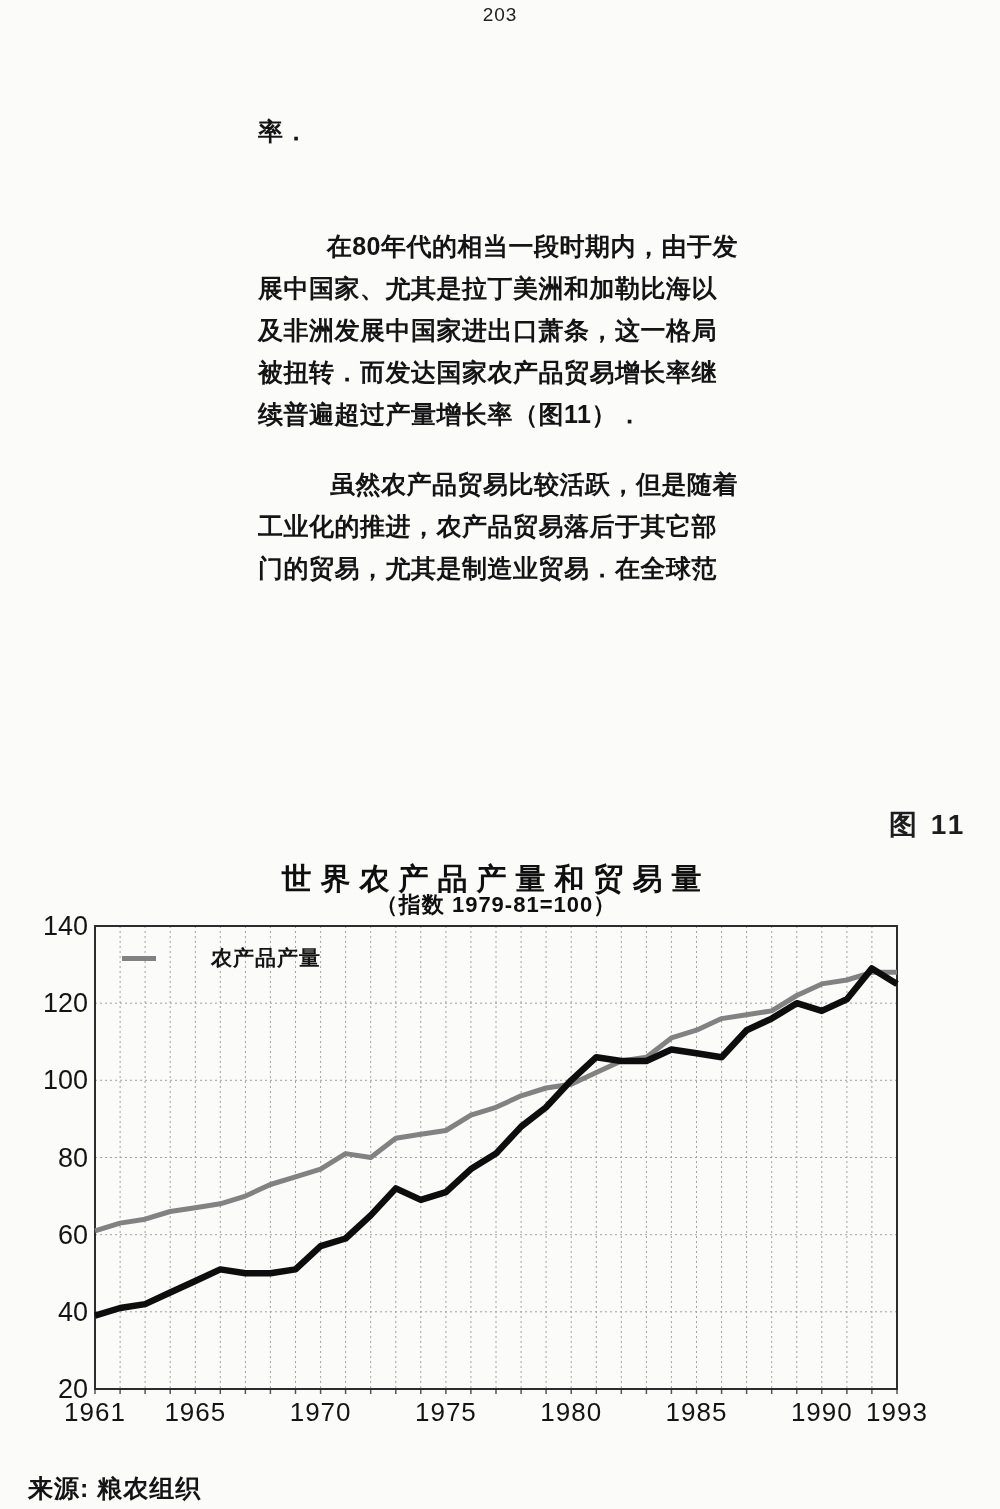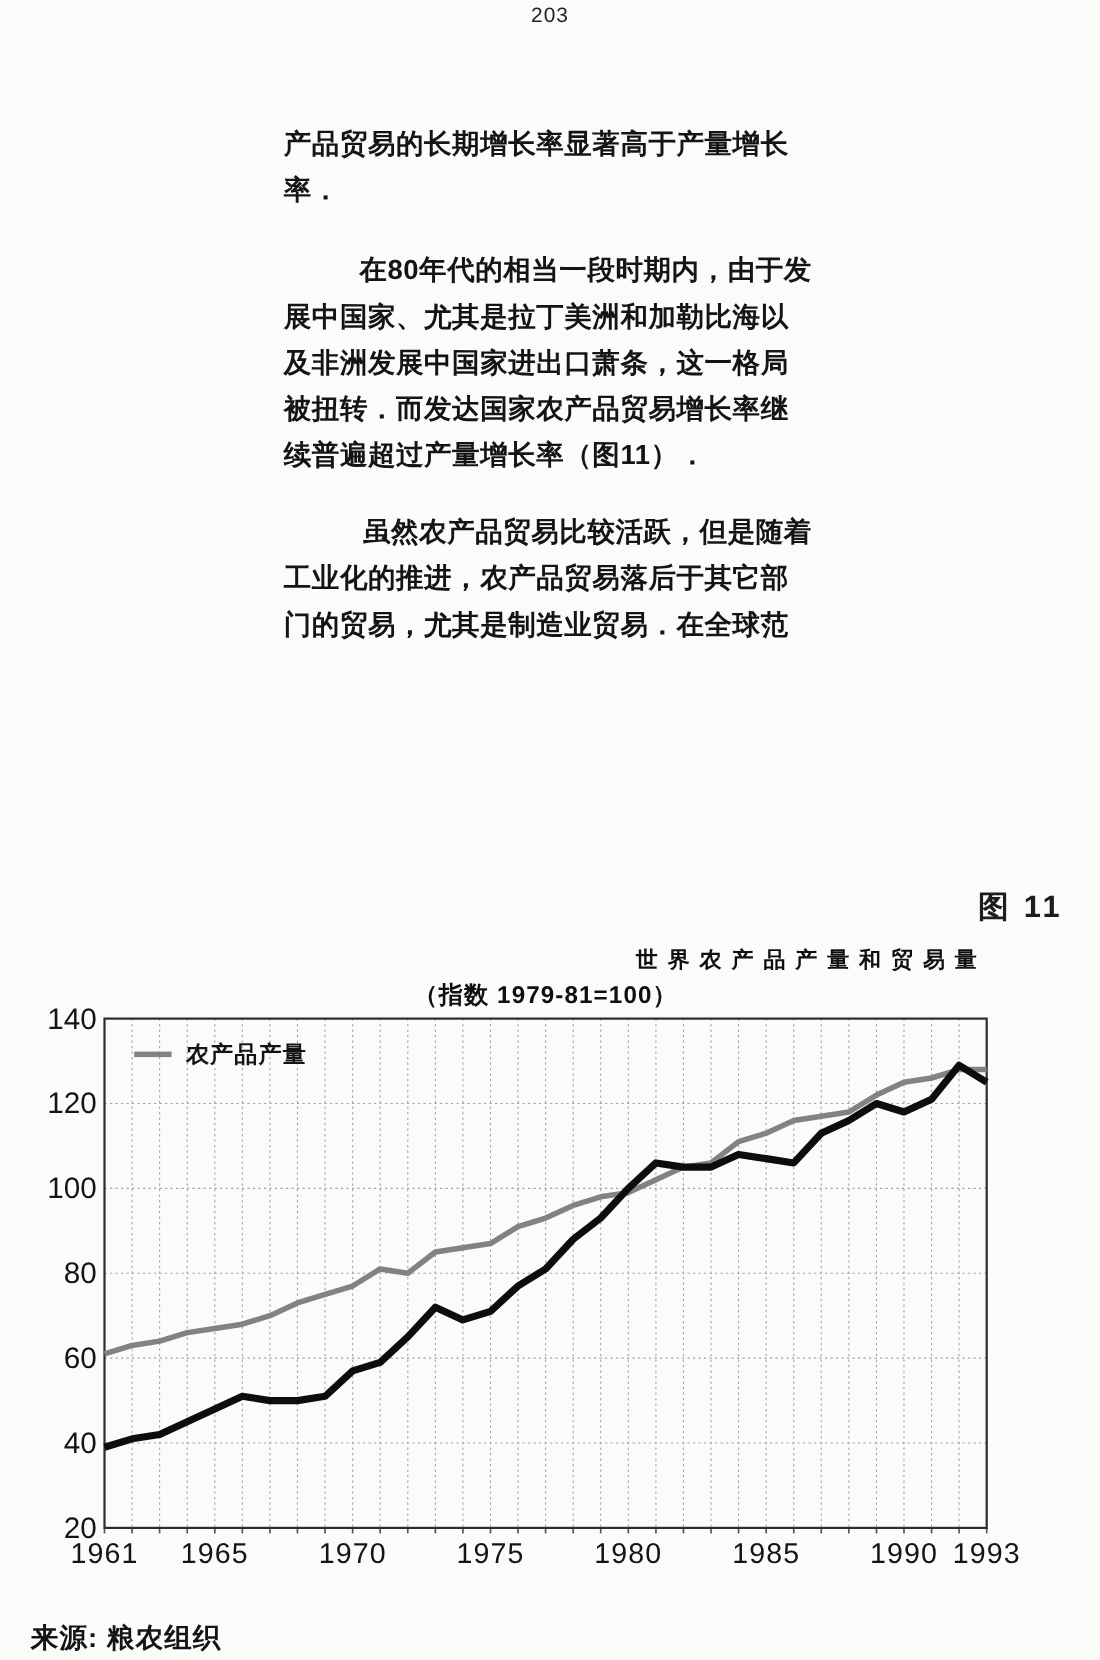--- a/index.html
+++ b/index.html
@@ -22,34 +22,34 @@
     font-size:25px; font-weight:bold; letter-spacing:0.5px; color:#141414;
   }
   .line.indent { padding-left:52px;text-align:right; }
   .figure-label {
     position:absolute; left:889px; top:806px;
     font-size:28px; font-weight:bold; color:#1d1d1d; letter-spacing:3px;
   }
   
   .chart-title {
     position:absolute; left:95px; top:859px; width:802px;
-    text-align:right; font-size:20px; font-weight:bold;
+    text-align:center; font-size:30px; font-weight:bold;
     letter-spacing:9px; color:#0f0f0f; white-space:nowrap;
   }
   .chart-subtitle {
     position:absolute; left:95px; top:890px; width:802px;
     text-align:center; font-size:22px; font-weight:bold;
     letter-spacing:1px; color:#0f0f0f;
   }
   .legend { position:absolute; left:122px; top:941px; }
   .legend-row { display:flex; align-items:center; height:34px; }
   .swatch { display:inline-block; width:34px; margin-right:13px; background:#000; }
   .swatch.thin { height:5px; }
   .swatch.thick { height:7px; }
-  .legend-label { font-size:21px; font-weight:bold; color:#141414; letter-spacing:1px; white-space:nowrap; }
+  .legend-label { font-size:21px; font-weight:bold; color:#141414; letter-spacing:1px; white-space:nowrap;margin-left:42px; }
   .source {
     position:absolute; left:28px; top:1472px;
     font-size:25px; font-weight:bold; color:#141414; letter-spacing:1px;
   }
   
   #chart-svg { position:absolute; left:0; top:0; width:1000px; height:1509px; }
   .grid-h, .grid-v { stroke:#a2a2a2; stroke-width:1; stroke-dasharray:2 3; }
   .tick { stroke:#555; stroke-width:1.5; }
   .frame { fill:none; stroke:#2c2c2c; stroke-width:2; }
   .ytick { font-family:"Liberation Sans", sans-serif; font-size:27px; fill:#141414; }
@@ -57,21 +57,20 @@
 </style>
 </head>
 <body>
 
 <div>
 
   <div class="page-number">203</div>
 
   <div>
     <div class="para" style="top:110px">
-      <div class="line">产品贸易的长期增长率显著高于产量增长</div>
       <div class="line">率．</div>
     </div>
     <div class="para" style="top:225px">
       <div class="line indent">在80年代的相当一段时期内，由于发</div>
       <div class="line">展中国家、尤其是拉丁美洲和加勒比海以</div>
       <div class="line">及非洲发展中国家进出口萧条，这一格局</div>
       <div class="line">被扭转．而发达国家农产品贸易增长率继</div>
       <div class="line">续普遍超过产量增长率（图11）．</div>
     </div>
     <div class="para" style="top:463px">

